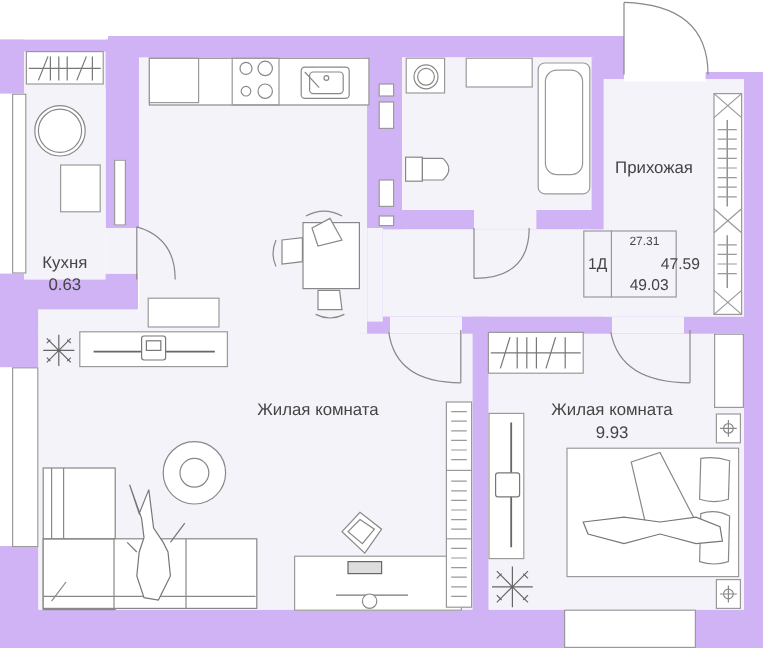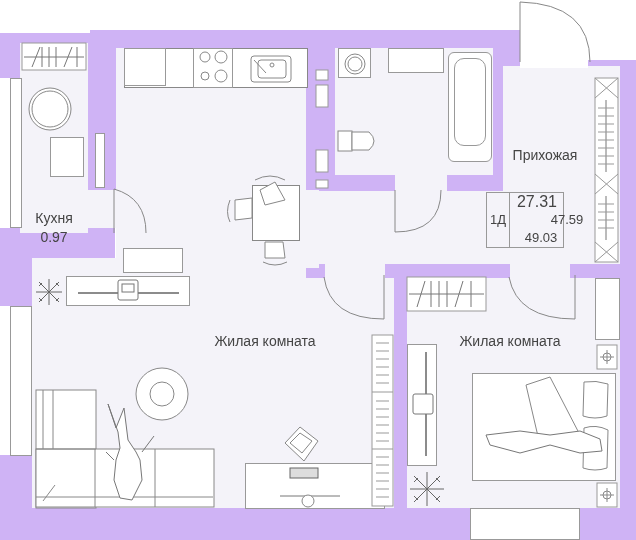--- a/index.html
+++ b/index.html
@@ -147,21 +147,21 @@
     <line x1="0" y1="164" x2="23" y2="184" stroke="#999"></line>
       <line x1="23" y1="164" x2="0" y2="184" stroke="#999"></line>
     <line x1="11" y1="22" x2="11" y2="94" stroke="#777"></line>
     <line x1="11" y1="118" x2="11" y2="162" stroke="#777"></line>
     <path d="M3 30h16M3 38h16M3 46h16M3 54h16M3 62h16M3 70h16M3 78h16M3 86h16M3 126h16M3 134h16M3 142h16M3 150h16" stroke="#999"></path>
   </svg>
 
   <div class="summary" style="left:486px;top:192px;width:78px;height:56px;"></div>
   <div class="thin" style="left:509px;top:192px;width:1px;height:56px;border-width:0 0 0 1px;"></div>
   <div class="label" style="left:487px;top:210px;width:22px;font-size:13px;">1Д</div>
-  <div class="label" style="left:510px;top:193px;width:54px;font-size:16px;line-height:17px;text-align:center;">27.31</div>
+  <div class="label" style="left:510px;top:193px;width:54px;font-size:10px;line-height:17px;text-align:center;">27.31</div>
   <div class="label" style="left:540px;top:211px;width:54px;font-size:13px;line-height:17px;">47.59</div>
   <div class="label" style="left:514px;top:229px;width:54px;font-size:13px;line-height:17px;">49.03</div>
 
   <div class="thin" style="left:66px;top:276px;width:124px;height:30px;background:#fff;"></div>
   <svg style="left:76px;top:278px;" width="105" height="26">
     <line x1="2" y1="15" x2="103" y2="15" stroke="#666" stroke-width="1.5"></line>
     <rect x="42" y="2" width="20" height="20" rx="2" fill="#fff" stroke="#777"></rect>
     <rect x="46" y="6" width="12" height="8" fill="none" stroke="#777"></rect>
   </svg>
   <svg style="left:34px;top:277px;" width="30" height="30">
@@ -250,27 +250,28 @@
   </svg>
   <svg style="left:597px;top:483px;" width="20" height="24">
     <rect x="0" y="0" width="20" height="24" fill="#fff" stroke="#999"></rect>
     <circle cx="10" cy="12" r="4" fill="none" stroke="#888"></circle>
     <line x1="10" y1="5" x2="10" y2="19" stroke="#888"></line>
       <line x1="3" y1="12" x2="17" y2="12" stroke="#888"></line>
   </svg>
 
   <div class="label" style="left:170px;top:132px;width:80px;">
   </div>
-  <div class="label" style="left:500px;top:130px;width:90px;margin-top:16px;">
+  <div class="label" style="left:500px;top:130px;width:90px;">
     <div>Прихожая</div>
   </div>
   <div class="label" style="left:20px;top:209px;width:68px;">
     <div>Кухня</div>
-    <div>0.97</div>
+    <div>0.63</div>
   </div>
   <div class="label" style="left:195px;top:332px;width:140px;">
     <div>Жилая комната</div>
   </div>
   <div class="label" style="left:440px;top:332px;width:140px;">
     <div>Жилая комната</div>
+    <div>9.93</div>
   </div>
 
 </div>
 
 </body></html>

